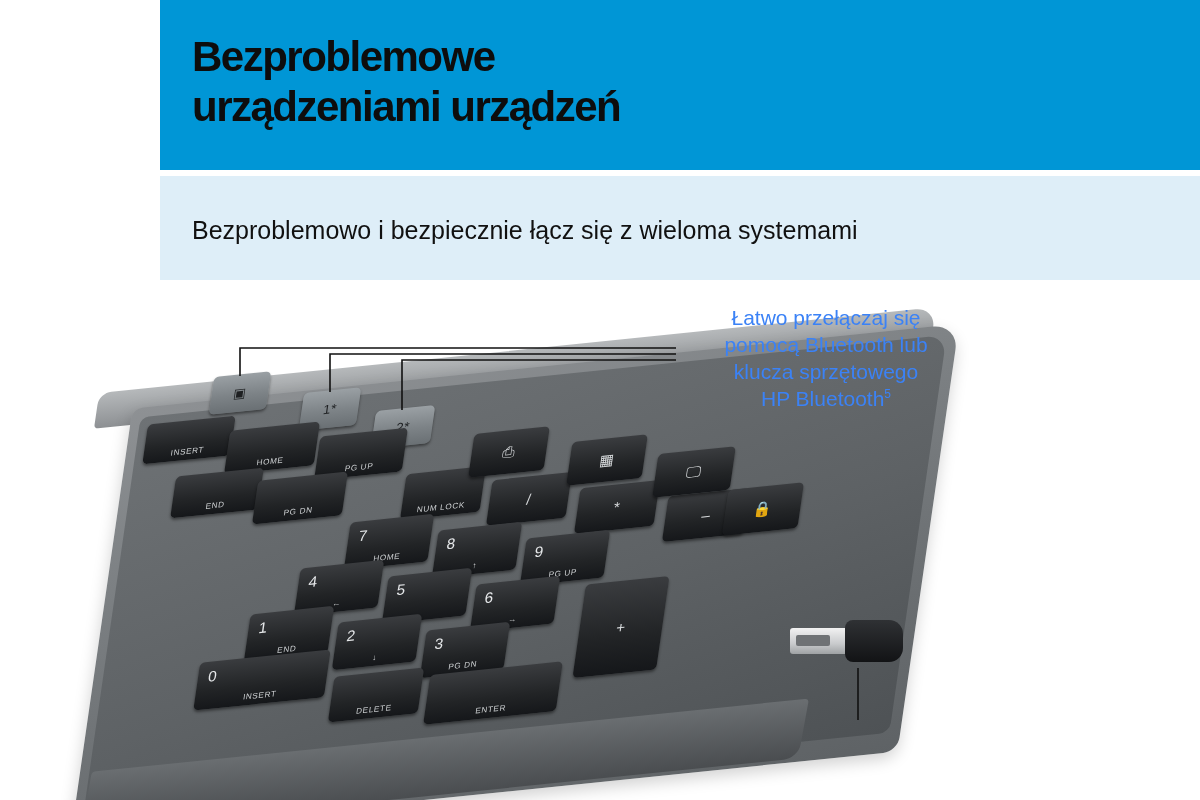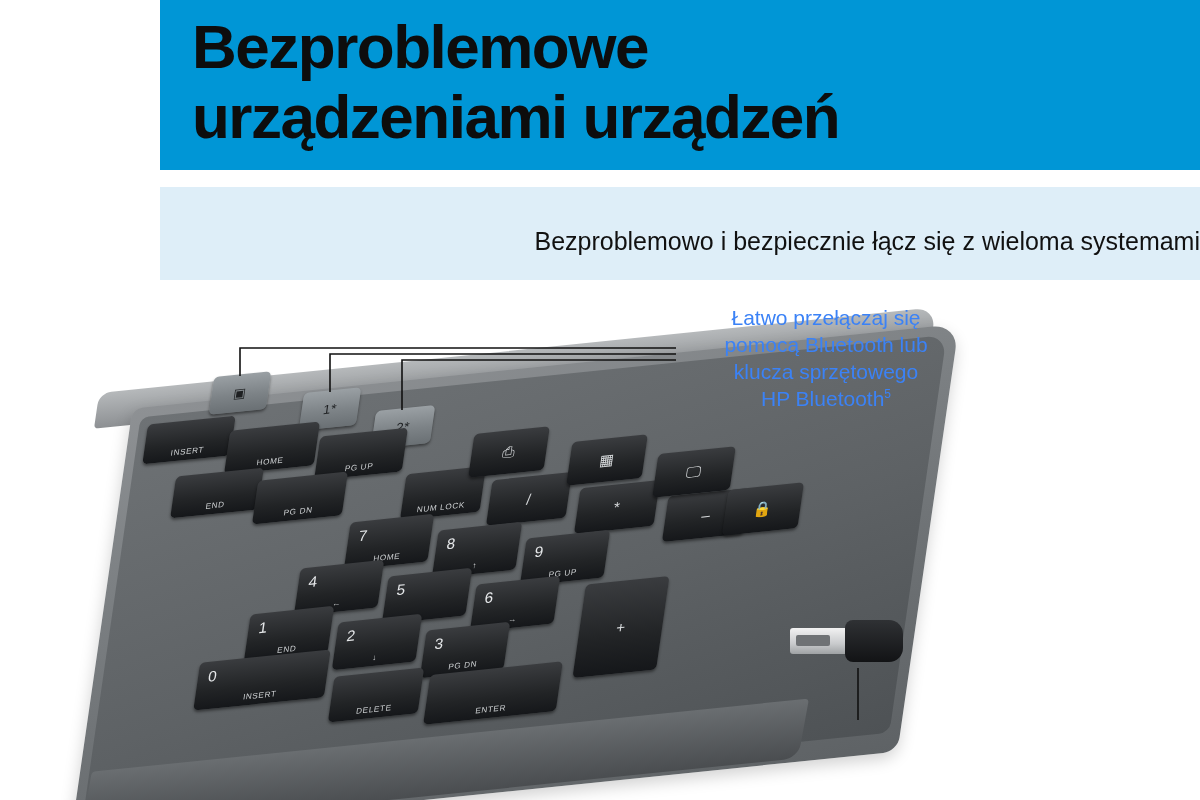--- a/index.html
+++ b/index.html
@@ -11,30 +11,30 @@
   }
   .page { position: relative; width: 1200px; height: 800px; background:#fff; }
 
   
   .headline-band {
     position: absolute; left: 160px; top: 0; width: 1040px; height: 170px;
     background: #0096D6;
     display: flex; align-items: center;
   }
   .headline {
-    font-size: 62px; line-height: 1.0; font-weight: 700; color: #0d0d0d;
+    font-size: 42px; line-height: 1.0; font-weight: 700; color: #0d0d0d;
     letter-spacing: -1.5px; padding-left: 32px; padding-bottom: 6px;
   }
   .headline .l1 { display:block; }
   .headline .l2 { display:block; margin-top: 8px;}
 
   .sub-band {
-    position: absolute; left: 160px; top: 187px; width: 1040px; height: 110px;
+    position: absolute; left: 160px; top: 176px; width: 1040px; height: 110px;
     background: #DEEEF8;
-    display: flex; align-items: center; justify-content: flex-end;
+    display: flex; align-items: center;
   }
   .subhead {
     font-size: 25px; line-height: 1.35; color: #111; padding-left: 32px; font-weight: 400;
   }
   .subhead sup { font-size: 14px; vertical-align: super; }
 
   
   .photo-area {
     position: absolute; left: 0; top: 280px; width: 1200px; height: 520px;
     background: #ffffff; overflow: hidden;

